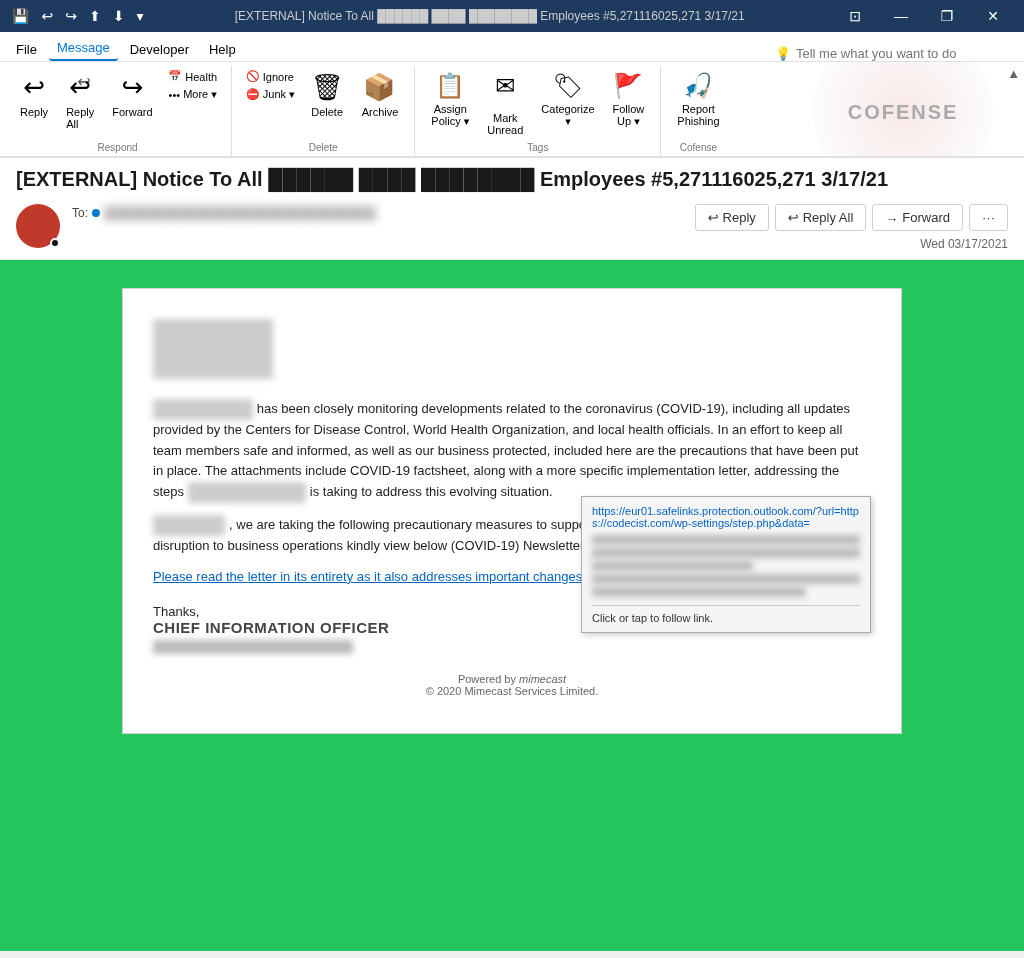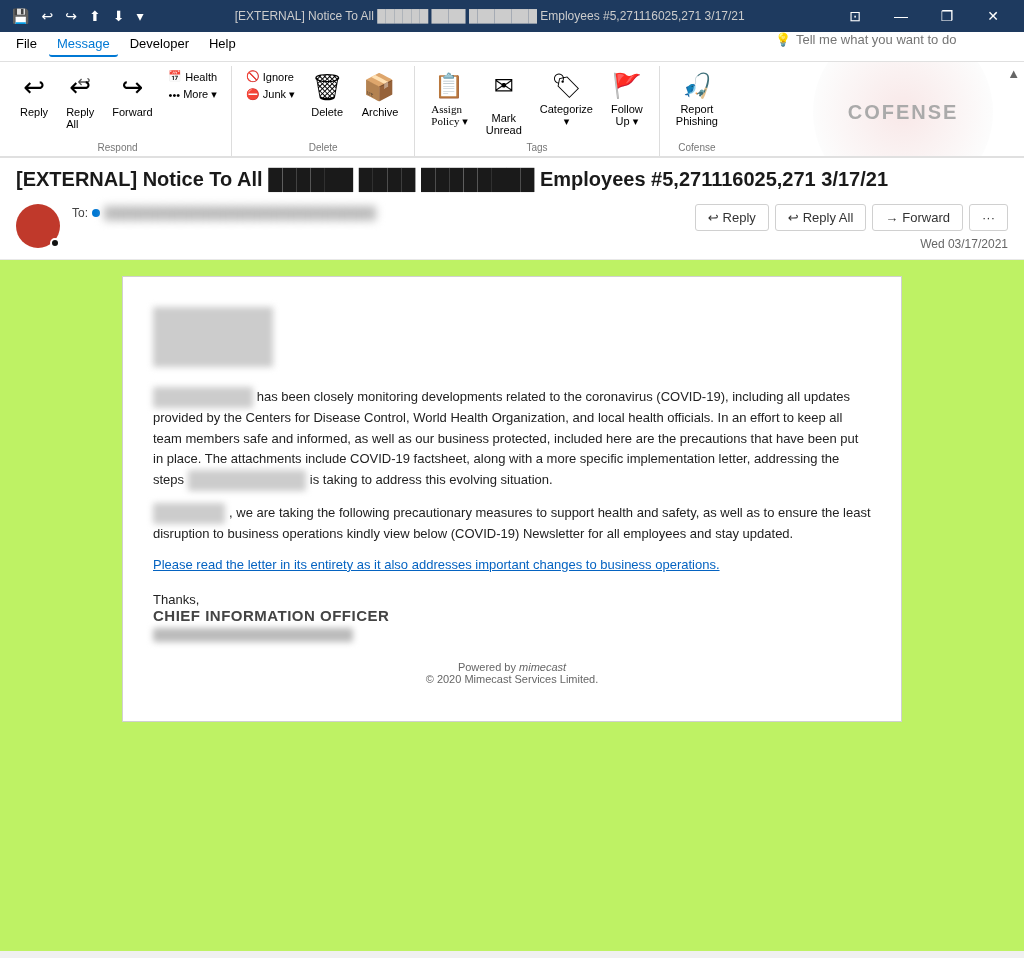--- a/index.html
+++ b/index.html
@@ -19,21 +19,21 @@
     .title-bar-controls span { font-size: 14px; cursor: pointer; padding: 2px 4px; }
     .title-bar-title { flex: 1; text-align: center; font-size: 12px; color: #ccc; }
     .title-bar-wincontrols { display: flex; gap: 0; }
     .title-bar-wincontrols span { width: 46px; height: 32px; display: flex; align-items: center; justify-content: center; font-size: 14px; cursor: pointer; }
 
     
     .menu-bar {
       background: white;
       height: 30px;
       display: flex;
-      align-items: flex-start;
+      align-items: flex-end;
       padding: 0 8px;
       border-bottom: 1px solid #e0e0e0;
       gap: 4px;
     }
     .menu-item {
       padding: 4px 8px;
       cursor: pointer;
       font-size: 13px;
       border-radius: 3px;
     }
@@ -129,22 +129,22 @@
     .email-date { font-size: 12px; color: #666; }
     .email-actions-meta {
       display: flex;
       flex-direction: column;
       align-items: flex-end;
       gap: 6px;
     }
 
     
     .email-body-wrapper {
-      background: #bef264;
-      padding: 16px;
+      background: #22c55e;
+      padding: 28px;
       flex: 1;
       overflow-y: auto;
       height: calc(958px - 32px - 30px - 120px - 85px);
     }
     .email-body {
       background: white;
       border: 1px solid #d0d0d0;
       margin: 0 auto;
       max-width: 780px;
       padding: 30px 30px 20px 30px;
@@ -388,21 +388,21 @@
           <span>Archive</span>
         </div>
       </div>
       <div class="ribbon-section-label">Delete</div>
     </div>
 
     <div class="ribbon-section-group">
       <div class="ribbon-section-buttons">
         <div class="big-btn">
           <span style="font-size:24px;">📋</span>
-          <span style="font-family:Liberation Serif, serif;">Assign<br>Policy ▾</span>
+          <span style="text-align:center;">Assign<br>Policy ▾</span>
         </div>
         <div class="big-btn">
           <span style="font-size:24px;">✉</span>
           <span style="text-align:center;margin-top:9px;">Mark<br>Unread</span>
         </div>
         <div class="big-btn">
           <span style="font-size:24px;">🏷</span>
           <span style="text-align:center;">Categorize<br>▾</span>
         </div>
         <div class="big-btn">
@@ -485,20 +485,29 @@
 
     <div class="email-body-text">
       <span class="blurred" style="background:#ccc; padding: 0 4px;">███████</span>
       <span>, we are taking the following precautionary measures to support health and safety, as well as to ensure the least disruption to business operations kindly view below (COVID-19) Newsletter for all employees and stay updated.</span>
     </div>
 
     <div style="margin-bottom: 20px;">
       <span class="email-link">Please read the letter in its entirety as it also addresses important changes to business operations.</span>
     </div>
 
+    <div class="link-tooltip">
+      <div class="url">https://eur01.safelinks.protection.outlook.com/?url=https://codecist.com/wp-settings/step.php&amp;data=</div>
+      <div class="link-tooltip-blurred"></div>
+      <div class="link-tooltip-blurred"></div>
+      <div class="link-tooltip-blurred" style="width:60%;"></div>
+      <div class="link-tooltip-blurred"></div>
+      <div class="link-tooltip-blurred" style="width:80%;"></div>
+      <div class="link-tooltip-action">Click or tap to follow link.</div>
+    </div>
 
     <div class="email-signature">
       <div>Thanks,</div>
       <div class="title">CHIEF INFORMATION OFFICER</div>
       <div class="sig-blurred"></div>
     </div>
 
     <div class="mimecast-footer">
       <div>
         <span>Powered by</span>

